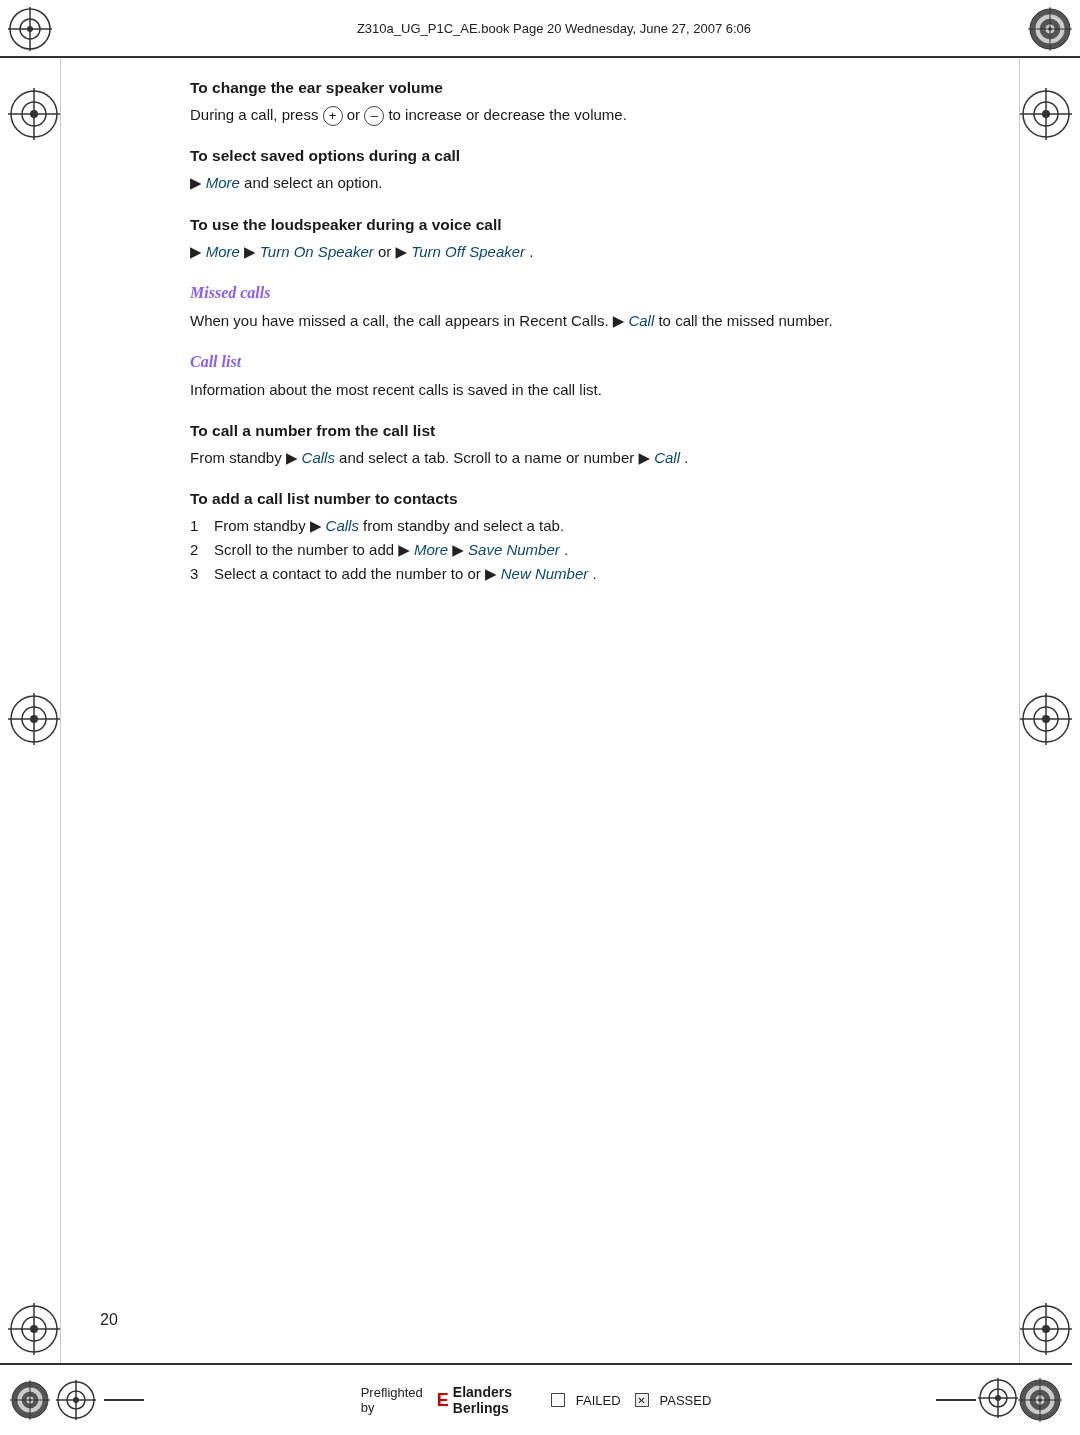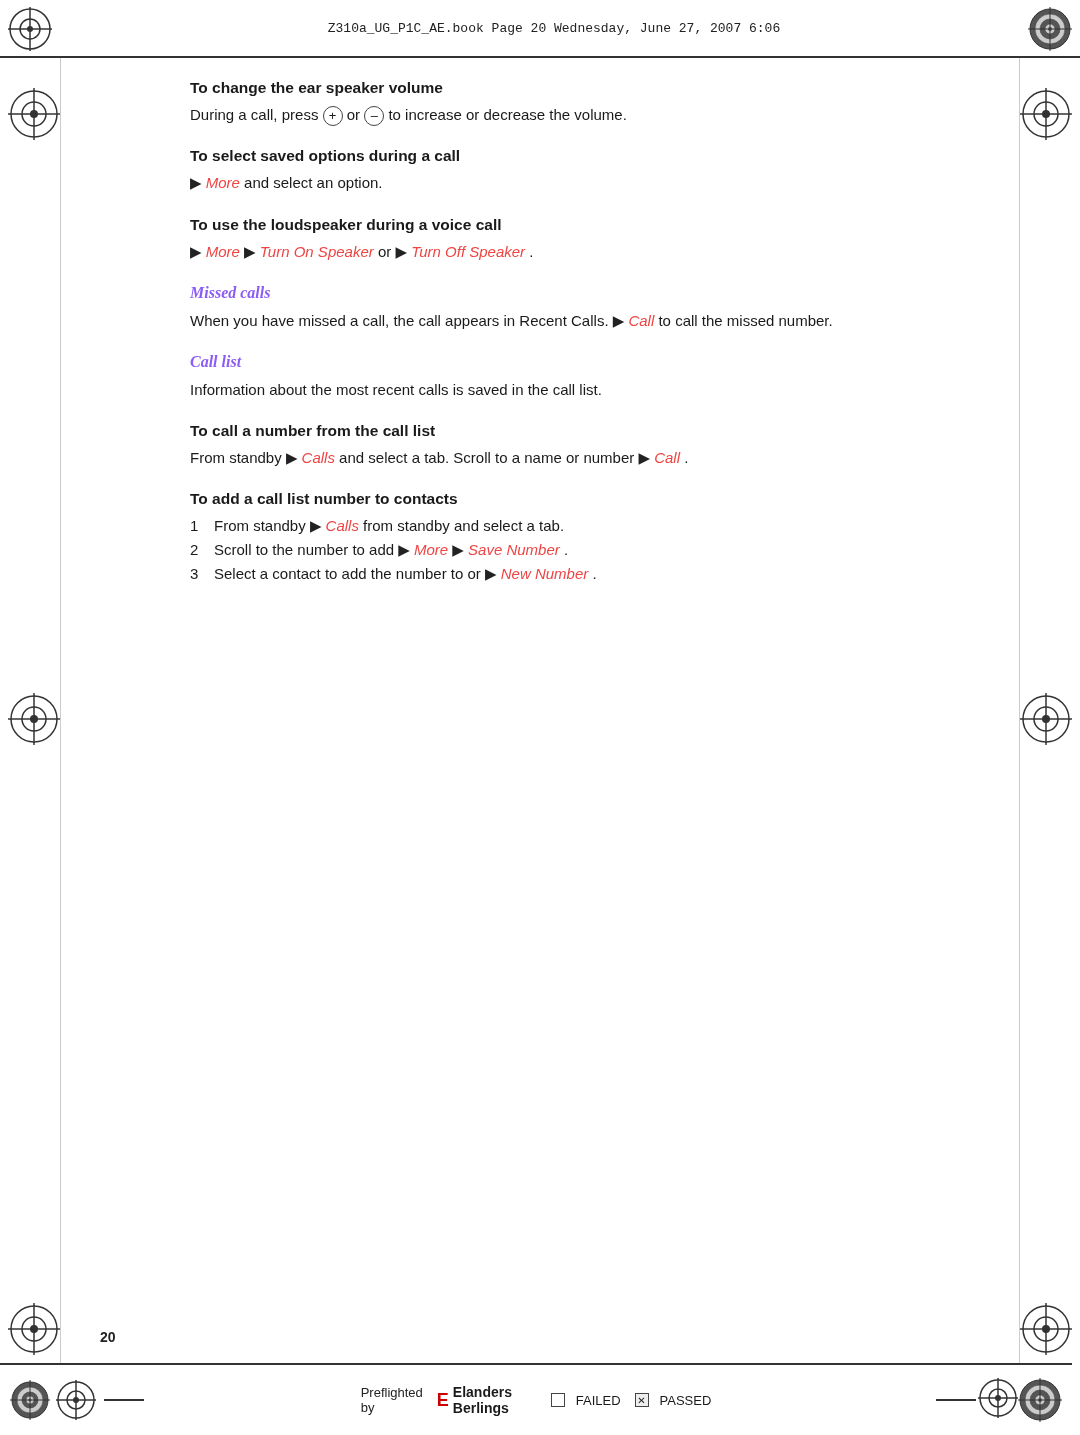--- a/index.html
+++ b/index.html
@@ -28,21 +28,21 @@
       width: 100%;
       height: 58px;
       border-bottom: 2px solid #333;
       display: flex;
       align-items: center;
       position: relative;
       padding: 0 10px;
     }
 
     .header-text {
-      font-family: Liberation Mono, monospace;
+      font-family: Liberation Sans, sans-serif;
       font-size: 13px;
       color: #222;
       text-align: center;
       width: 100%;
       padding-left: 88px;
       padding-right: 60px;
     }
 
     
     .page-content {
@@ -116,21 +116,21 @@
       font-style: italic;
       font-family: Liberation Serif, serif;
       font-weight: bold;
       font-size: 16px;
       color: #8b5cf6;
       margin-bottom: 3px;
     }
 
     .menu-item {
       font-style: italic;
-      color: #ef4444;
+      color: #0c4a6e;
     }
 
     .arrow {
       font-style: normal;
       color: #222;
     }
 
     
     .key-icon {
       display: inline-block;
@@ -231,26 +231,25 @@
       height: 14px;
       border: 1.5px solid #444;
       display: inline-flex;
       align-items: center;
       justify-content: center;
       font-size: 10px;
     }
 
     .page-number {
       font-family: Arial, Helvetica, sans-serif;
-      font-size: 14px;
+      font-size: 16px;
       color: #222;
       position: absolute;
-      bottom: 90px;
+      bottom: 106px;
       left: 100px;
-      font-weight: bold;
     }
   </style>
 </head>
 <body>
 
 <div class="page">
 
   <div class="header-bar">
 
     <div style="position:absolute; left:8px; top:7px;">

